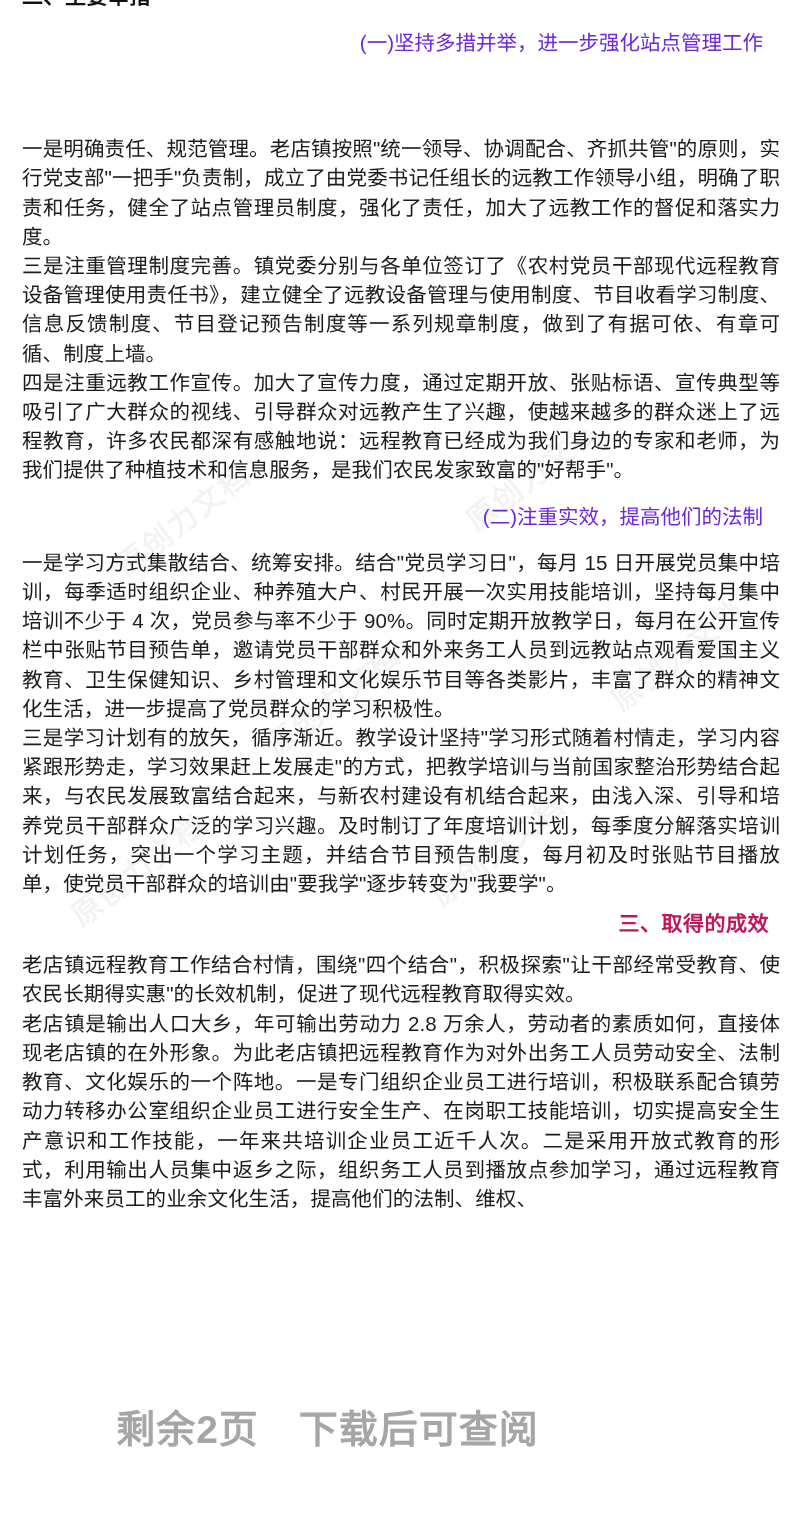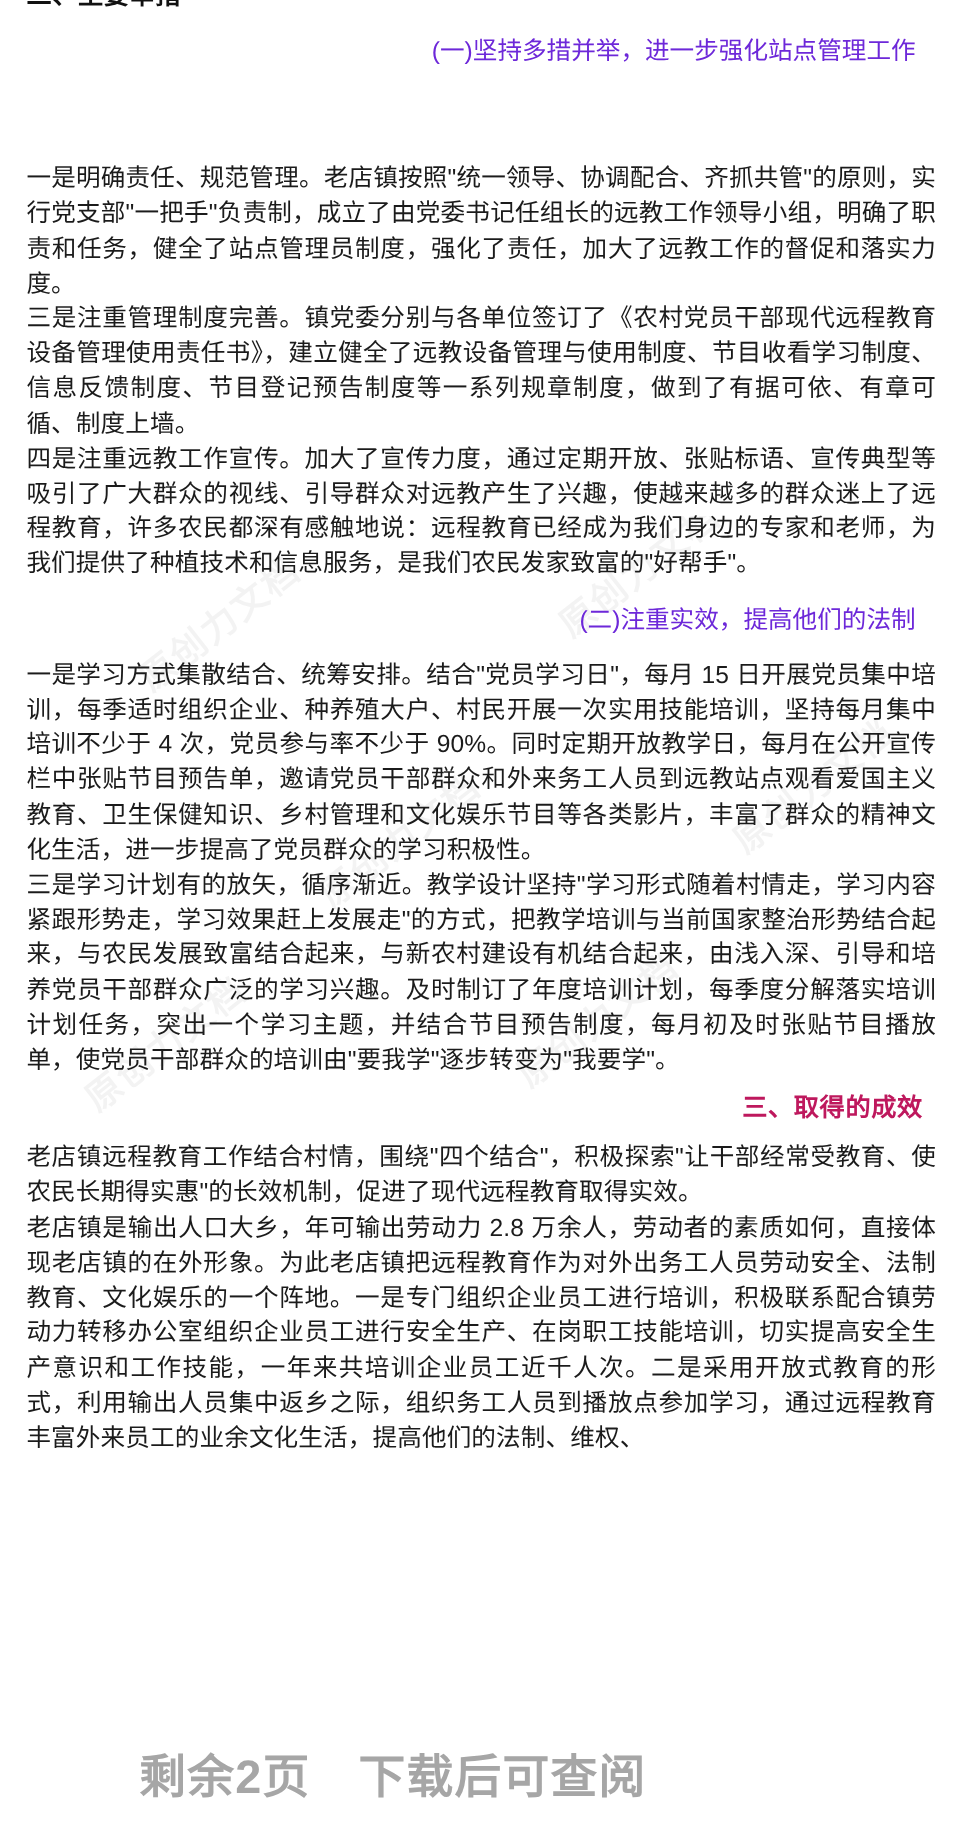--- a/index.html
+++ b/index.html
@@ -113,21 +113,21 @@
     text-align: right;
     letter-spacing: 0.5px;
   }
   
   .gap-large { height: 60px; }
 
   
   #page-teaser {
     position: absolute;
     left: 0;
-    top: 1456px;
+    top: 1404px;
     width: 655px;
     text-align: center;
     z-index: 3;
   }
   #page-teaser .teaser-text {
     display: inline-block;
     color: #a6a6a6;
     font-size: 39px;
     font-weight: 700;
     letter-spacing: 1px;

